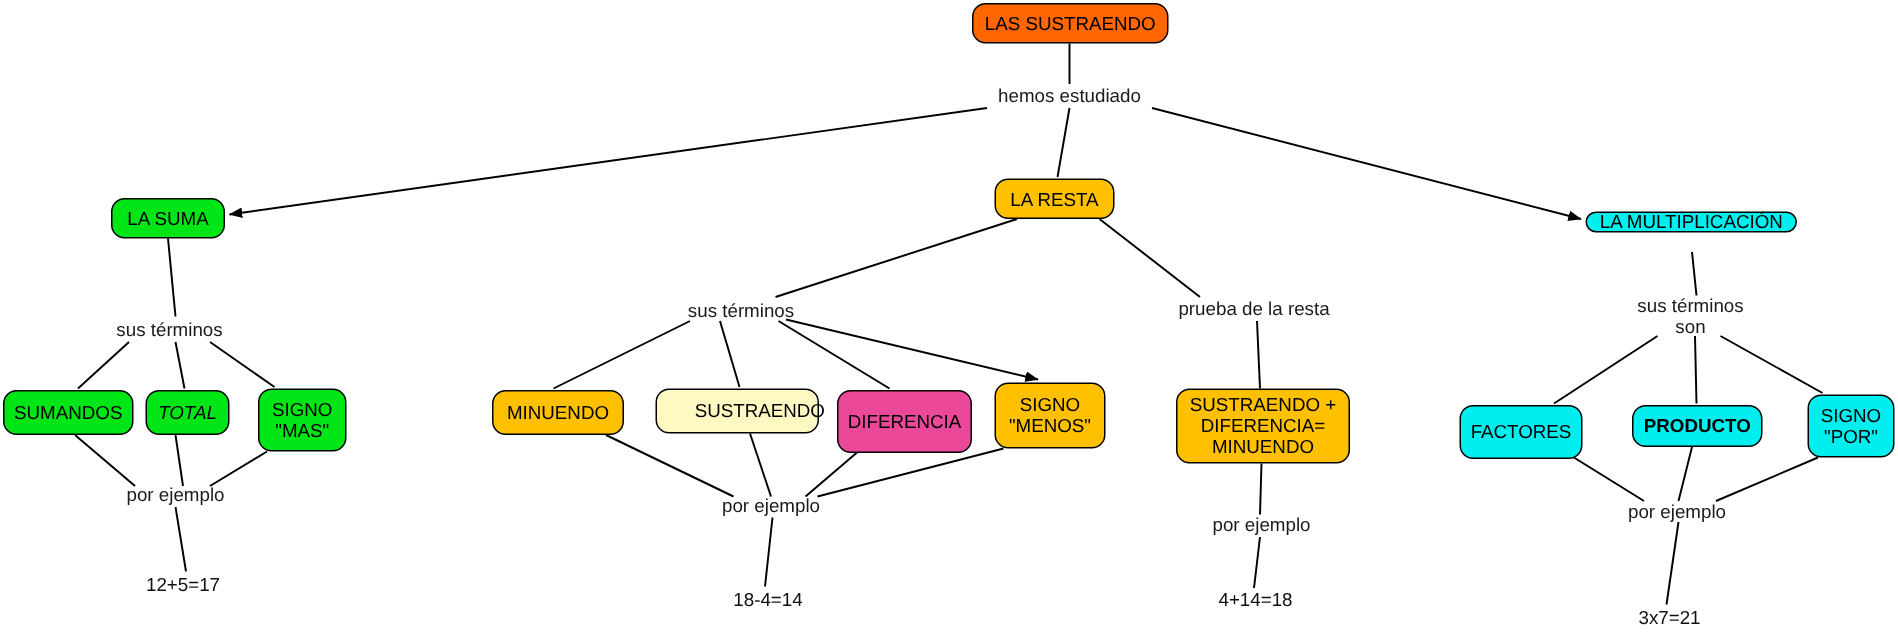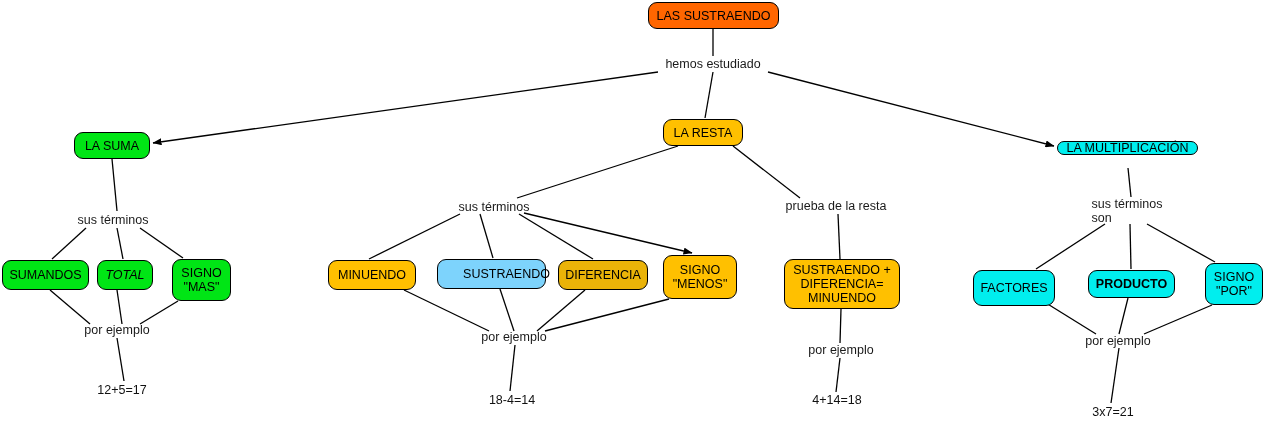--- a/index.html
+++ b/index.html
@@ -39,21 +39,21 @@
     line-height: 1.12;
     white-space: pre-line;
     z-index: 3;
   }
   .linklabel {
     position: absolute;
     color: #1a1a1a;
     font-family: "Liberation Sans", sans-serif;
     font-size: 12.5px;
     line-height: 1.12;
-    text-align: left;
+    text-align: center;
     transform: translate(-50%, -50%);
     white-space: pre-line;
     background: transparent;
     z-index: 2;
   }
   .example {
     position: absolute;
     color: #111111;
     font-family: "Liberation Sans", sans-serif;
     font-size: 12.5px;
@@ -112,22 +112,22 @@
   <div id="node-layer">
       <div class="node" style="left: 648px; top: 2px; width: 131px; height: 27px; background: rgb(255, 102, 0); font-size: 12.5px;">LAS SUSTRAENDO</div>
       <div class="node" style="left: 74px; top: 132px; width: 76px; height: 27px; background: rgb(0, 229, 21); font-size: 12.5px;">LA SUMA</div>
       <div class="node" style="left: 663px; top: 119px; width: 80px; height: 27px; background: rgb(255, 192, 0); font-size: 12.5px;">LA RESTA</div>
       <div class="node" style="left: 1057px; top: 141px; width: 141px; height: 14px; background: rgb(0, 238, 238); font-size: 12.5px;">LA MULTIPLICACIÓN</div>
       <div class="node" style="left: 2px; top: 260px; width: 87px; height: 30px; background: rgb(0, 229, 21); font-size: 12.5px;">SUMANDOS</div>
       <div class="node" style="left: 97px; top: 260px; width: 56px; height: 30px; background: rgb(0, 229, 21); font-size: 12.5px; font-style: italic;">TOTAL</div>
       <div class="node" style="left: 172px; top: 259px; width: 59px; height: 42px; background: rgb(0, 229, 21); font-size: 12.5px;">SIGNO
 "MAS"</div>
       <div class="node" style="left: 328px; top: 260px; width: 88px; height: 30px; background: rgb(255, 192, 0); font-size: 12.5px;">MINUENDO</div>
-      <div class="node" style="left: 437px; top: 259px; width: 109px; height: 30px; background: #7dd3fc; font-size: 12.5px; padding-left: 30px;">SUSTRAENDO</div>
-      <div class="node" style="left: 558px; top: 260px; width: 90px; height: 30px; background: #eab308; font-size: 12.5px;">DIFERENCIA</div>
+      <div class="node" style="left: 437px; top: 259px; width: 109px; height: 30px; background: #fef9c3; font-size: 12.5px; padding-left: 30px;">SUSTRAENDO</div>
+      <div class="node" style="left: 558px; top: 260px; width: 90px; height: 42px; background: #ec4899; font-size: 12.5px;">DIFERENCIA</div>
       <div class="node" style="left: 663px; top: 255px; width: 74px; height: 44px; background: rgb(255, 192, 0); font-size: 12.5px;">SIGNO
 "MENOS"</div>
       <div class="node" style="left: 784px; top: 259px; width: 116px; height: 50px; background: rgb(255, 192, 0); font-size: 12.5px;">SUSTRAENDO +
 DIFERENCIA=
 MINUENDO</div>
       <div class="node" style="left: 973px; top: 270px; width: 82px; height: 36px; background: rgb(0, 238, 238); font-size: 12.5px;">FACTORES</div>
       <div class="node" style="left: 1088px; top: 270px; width: 87px; height: 28px; background: rgb(0, 238, 238); font-size: 12.5px; font-weight: bold;">PRODUCTO</div>
       <div class="node" style="left: 1205px; top: 263px; width: 58px; height: 42px; background: rgb(0, 238, 238); font-size: 12.5px;">SIGNO
 "POR"</div>
     </div>

